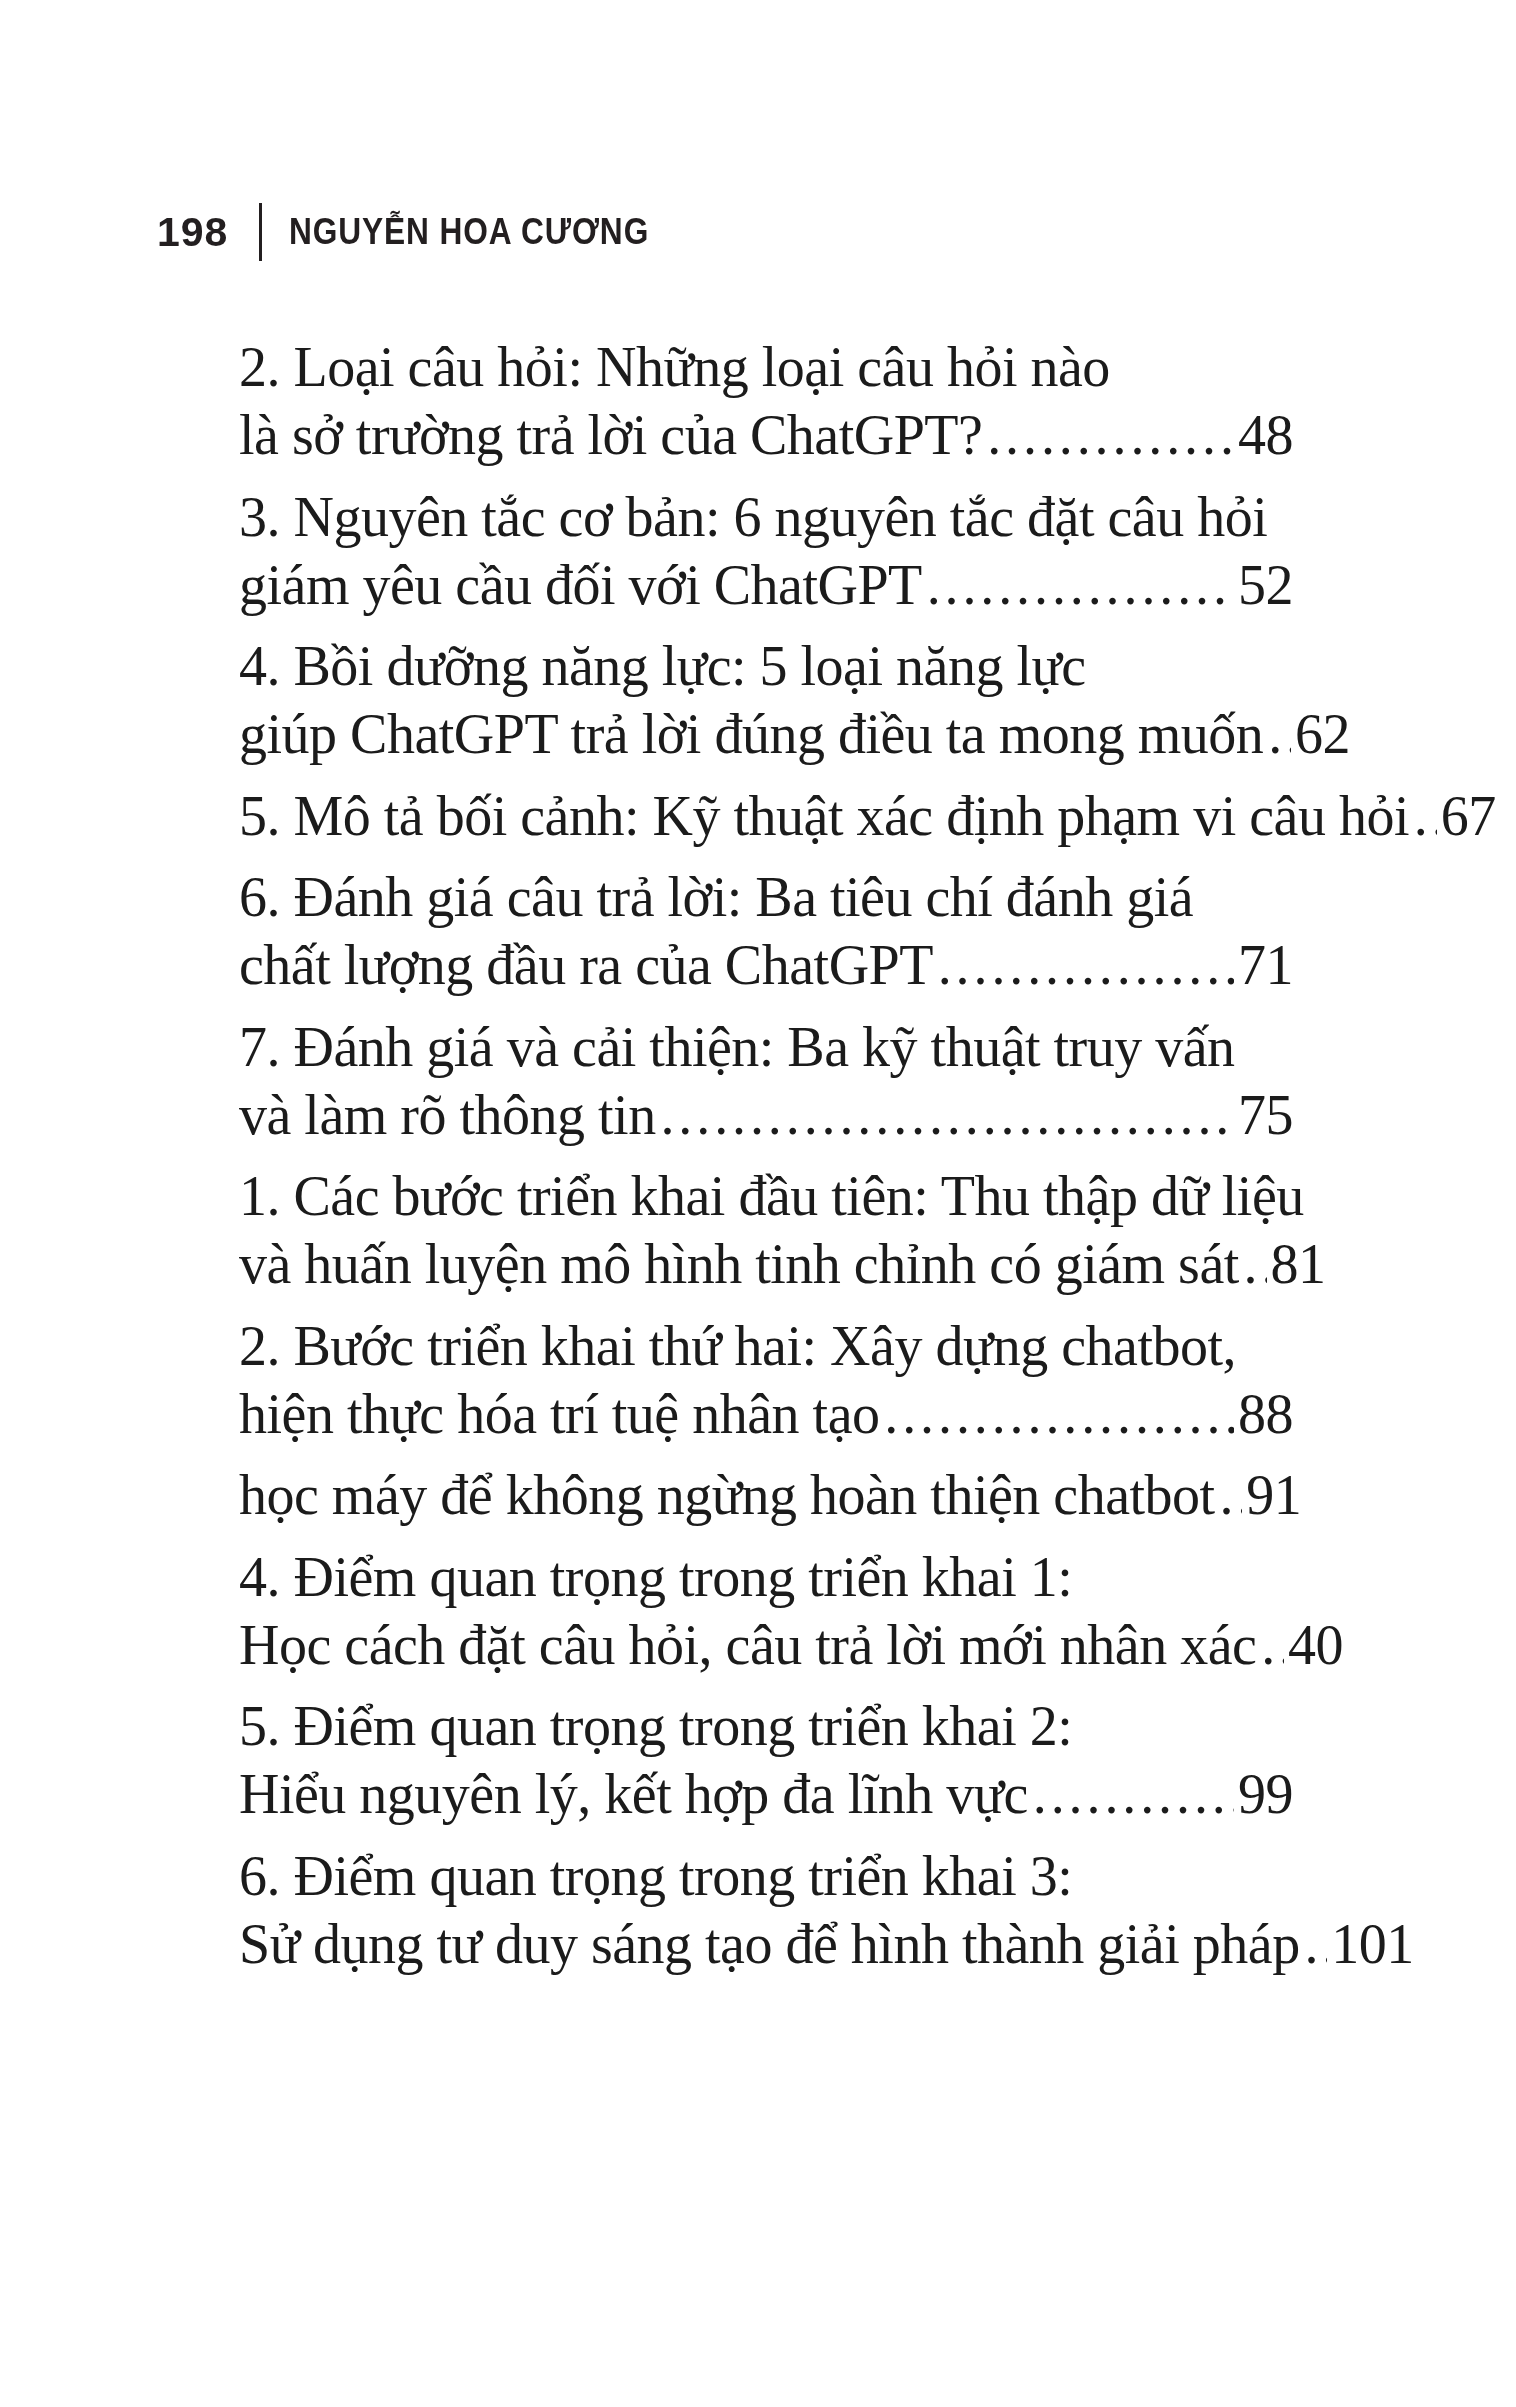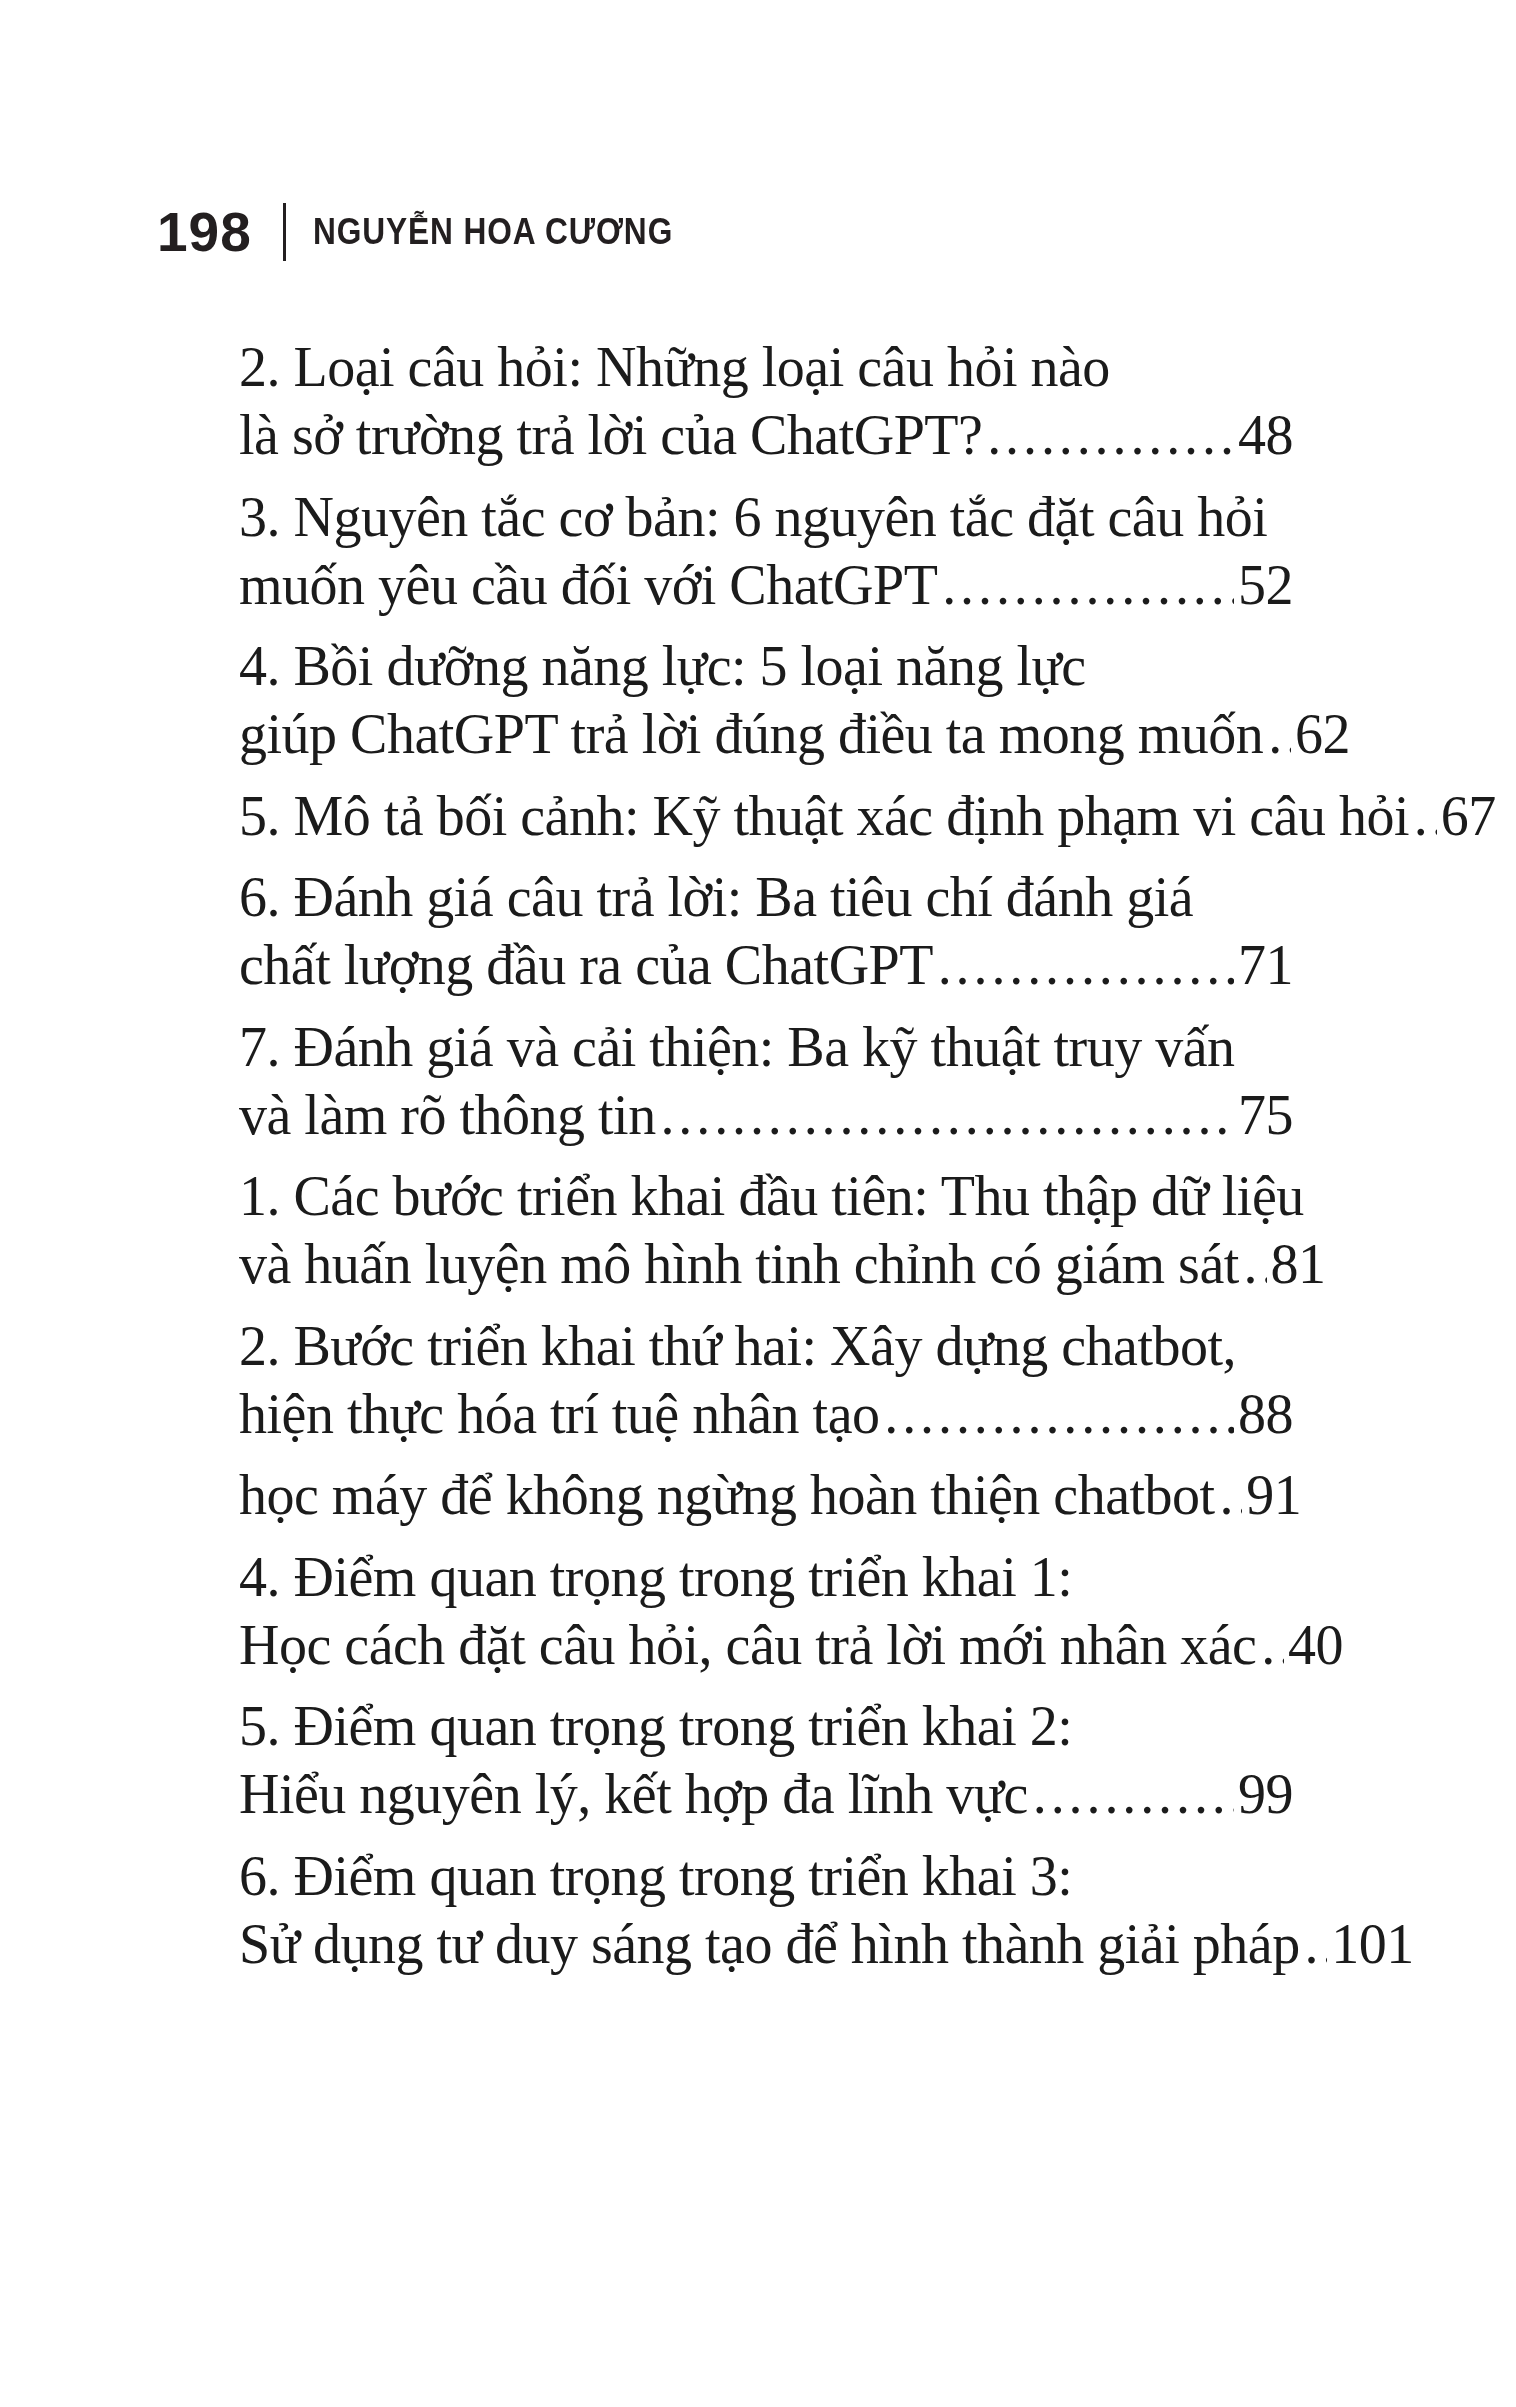--- a/index.html
+++ b/index.html
@@ -18,21 +18,21 @@
     position: absolute;
     top: 201px;
     left: 157px;
     display: flex;
     align-items: center;
     height: 62px;
   }
   .folio {
     font-family: "Liberation Sans", sans-serif;
     font-weight: bold;
-    font-size: 55px;
+    font-size: 41px;
     letter-spacing: 1px;
     line-height: 1;
     color: #231f20;
   }
   .header-rule {
     width: 2.9px;
     height: 58px;
     background: #231f20;
     margin: 0 27px 0 31px;
   }
@@ -103,21 +103,21 @@
         <span class="dots"></span>
         <span class="pg">48</span>
       </div>
   </div>
 
   <div class="toc-entry">
     <div class="toc-line">
         <span class="t">3. Nguyên tắc cơ bản: 6 nguyên tắc đặt câu hỏi</span>
       </div>
     <div class="toc-line">
-        <span class="t">muốn yêu cầu đối với ChatGPT</span>
+        <span class="t">giám yêu cầu đối với ChatGPT</span>
         <span class="dots"></span>
         <span class="pg">52</span>
       </div>
   </div>
 
   <div class="toc-entry">
     <div class="toc-line">
         <span class="t">4. Bồi dưỡng năng lực: 5 loại năng lực</span>
       </div>
     <div class="toc-line">

